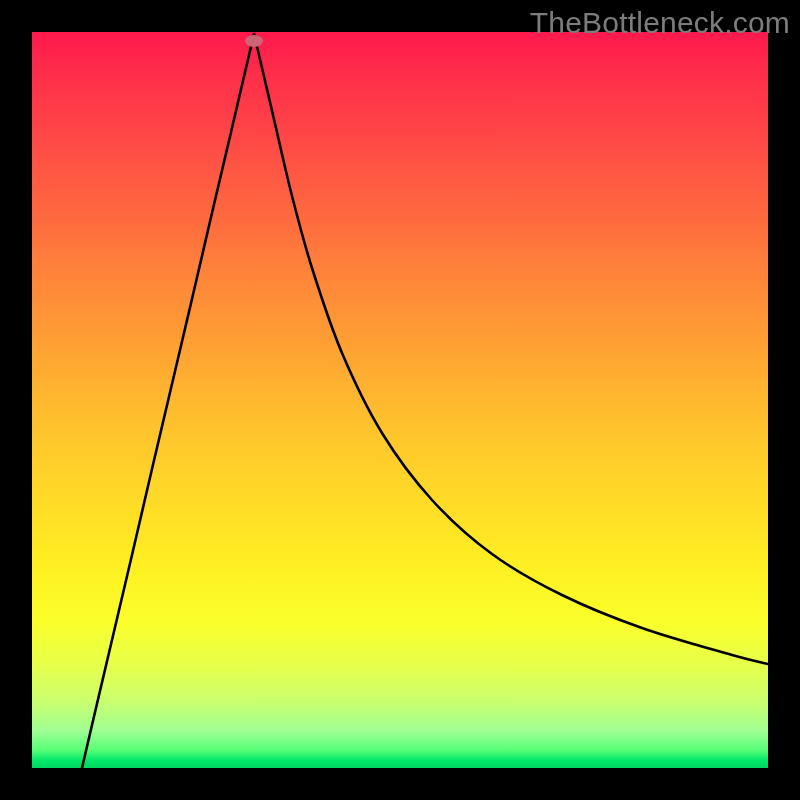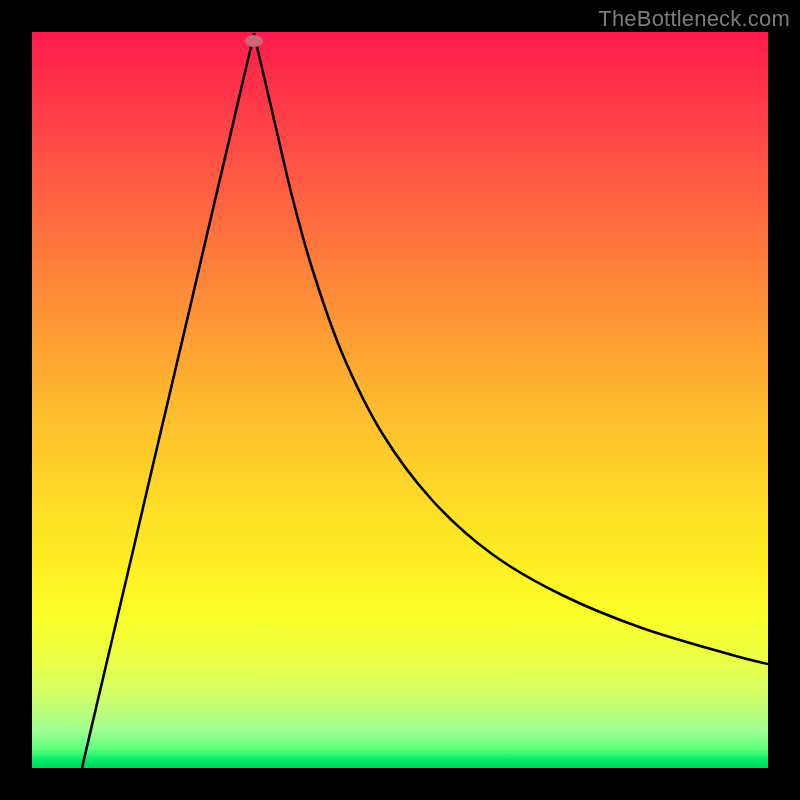--- a/index.html
+++ b/index.html
@@ -52,21 +52,21 @@
     position: absolute;
     left: 0; top: 0;
     width: 736px;
     height: 736px;
   }
   .watermark {
     position: absolute;
     top: 6px;
     right: 10px;
     color: #7c7c7c;
-    font-size: 22px;
+    font-size: 30px;
     font-weight: 500;
     letter-spacing: 0.2px;
     user-select: none;
   }
 </style>
 </head>
 <body>
 
 <div class="frame">
 

